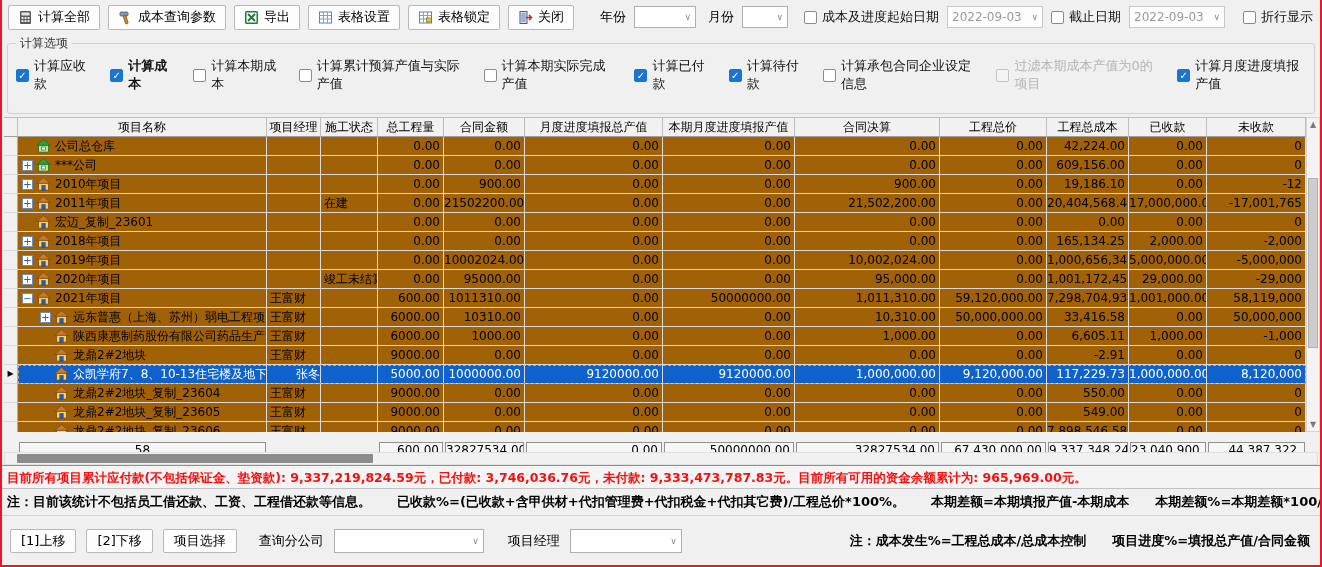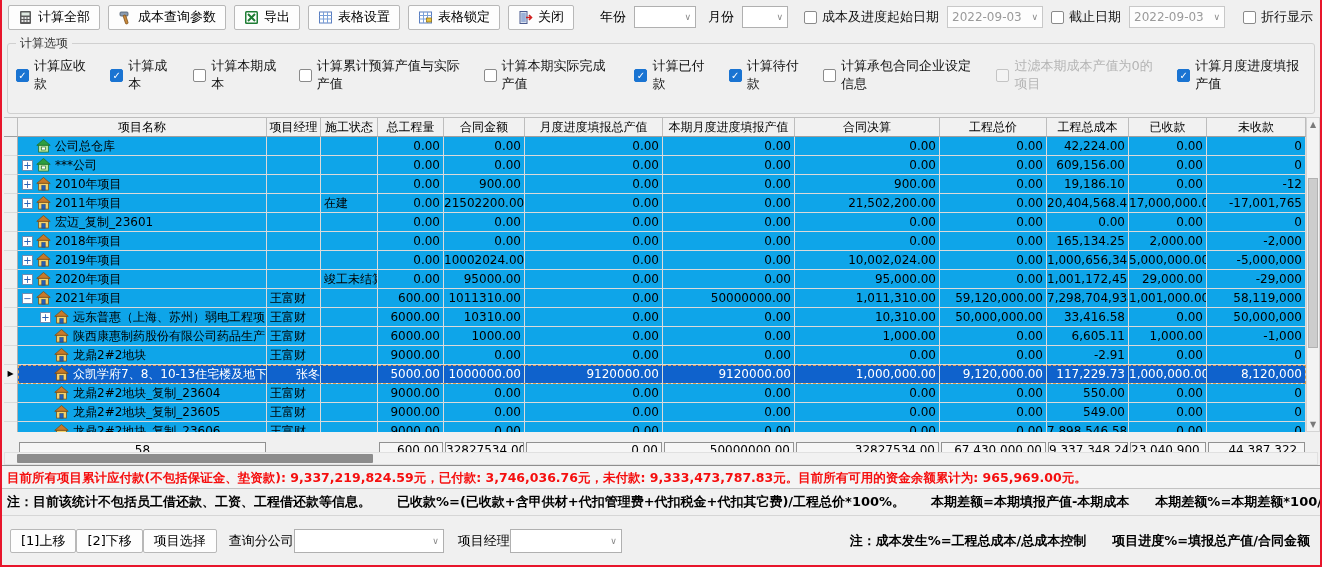--- a/index.html
+++ b/index.html
@@ -32,21 +32,21 @@
   
   .options{margin:1px 5px 3px 5px;border:1px solid #d0d0d0;border-radius:3px;padding:5px 8px 20px 8px;flex:none;}
   .options legend{font-size:12px;color:#333;padding:0 4px;}
   .optrow{display:flex;align-items:center;gap:22px;}
   
   .gridwrap{margin-left:2px;flex:none;display:flex;}
   .grid{width:1302px;}
   .hrow{display:flex;height:20px;}
   .hcell{background:#f1f1f1;border-right:1px solid #bdbdbd;border-bottom:1px solid #9f9f9f;border-top:1px solid #bdbdbd;text-align:center;font-size:12px;line-height:19px;overflow:hidden;white-space:nowrap;color:#000;}
   .tbody{height:295px;overflow:hidden;background:#fff;}
-  .trow{display:flex;height:19px;background:#0ea5e9;position:relative;}
+  .trow{display:flex;height:19px;background:#a16207;position:relative;}
   .cell{border-right:1px solid #dadada;border-bottom:1px solid #dadada;font-size:12px;line-height:18px;overflow:hidden;white-space:nowrap;}
   .num{text-align:right;padding-right:3px;}
   .txt{text-align:left;padding-left:3px;}
   .ind{background:#f0f0f0;border-right:1px solid #aeaeae;text-align:center;font-size:8px;line-height:18px;color:#000;}
   .c-ind{width:14px;flex:none;}
   .c-name{width:249px;flex:none;}
   .c-mgr{width:54px;flex:none;}
   .c-status{width:57px;flex:none;}
   .c-qty{width:66px;flex:none;}
   .c-contract{width:81px;flex:none;}
@@ -75,21 +75,21 @@
   .sumbox{height:17px;border:1px solid #919191;background:#f6f6f6;font-size:12px;line-height:15px;overflow:hidden;white-space:nowrap;margin-top:9px;}
   .sumbox.center{text-align:center;}
   .sumbox.num{text-align:right;padding-right:3px;}
   
   .hscroll{height:13px;margin:1px 2px 0 2px;background:#f1f1f1;position:relative;border:1px solid #e0e0e0;flex:none;}
   .hthumb{position:absolute;left:12px;top:1px;height:9px;width:356px;background:#8c8c8c;border-radius:1px;}
   
   .statusline{height:24px;line-height:23px;border-top:1px solid #8e8e8e;border-bottom:1px solid #c2c2c2;background:#f4f4f4;color:#f50f0f;font-weight:bold;font-size:12.5px;padding-left:5px;white-space:nowrap;overflow:hidden;flex:none;}
   .noteline{height:26px;line-height:25px;color:#000;font-weight:bold;font-size:13px;padding-left:5px;white-space:nowrap;overflow:hidden;flex:none;}
   
-  .footer{flex:1;border-top:1px solid #d6d6d6;display:flex;align-items:center;padding:0 8px;gap:0;position:relative;}
+  .footer{flex:1;border-top:1px solid #d6d6d6;display:flex;align-items:center;padding:0 8px;gap:10px;position:relative;}
   .fbtn{background:#fdfdfd;border:1px solid #b8b8b8;border-radius:2px;height:24px;padding:0 10px;font-size:13px;font-family:inherit;}
   .flabel{font-size:13px;}
   .fnote{position:absolute;right:10px;font-size:13px;font-weight:bold;color:#000;white-space:nowrap;}
 </style>
 </head>
 <body>
 
 <div class="window">
 
 
@@ -181,21 +181,21 @@
 
   <fieldset class="options">
     <legend>计算选项</legend>
     <div class="optrow">
         <label class="chk">
           <span class="box on">✓</span>
           <span class="optlbl">计算应收款</span>
         </label>
         <label class="chk">
           <span class="box on">✓</span>
-          <span class="optlbl" style="font-weight: normal;">计算成本</span>
+          <span class="optlbl" style="font-weight: bold;">计算成本</span>
         </label>
         <label class="chk">
           <span class="box"></span>
           <span class="optlbl">计算本期成本</span>
         </label>
         <label class="chk">
           <span class="box"></span>
           <span class="optlbl">计算累计预算产值与实际产值</span>
         </label>
         <label class="chk">

